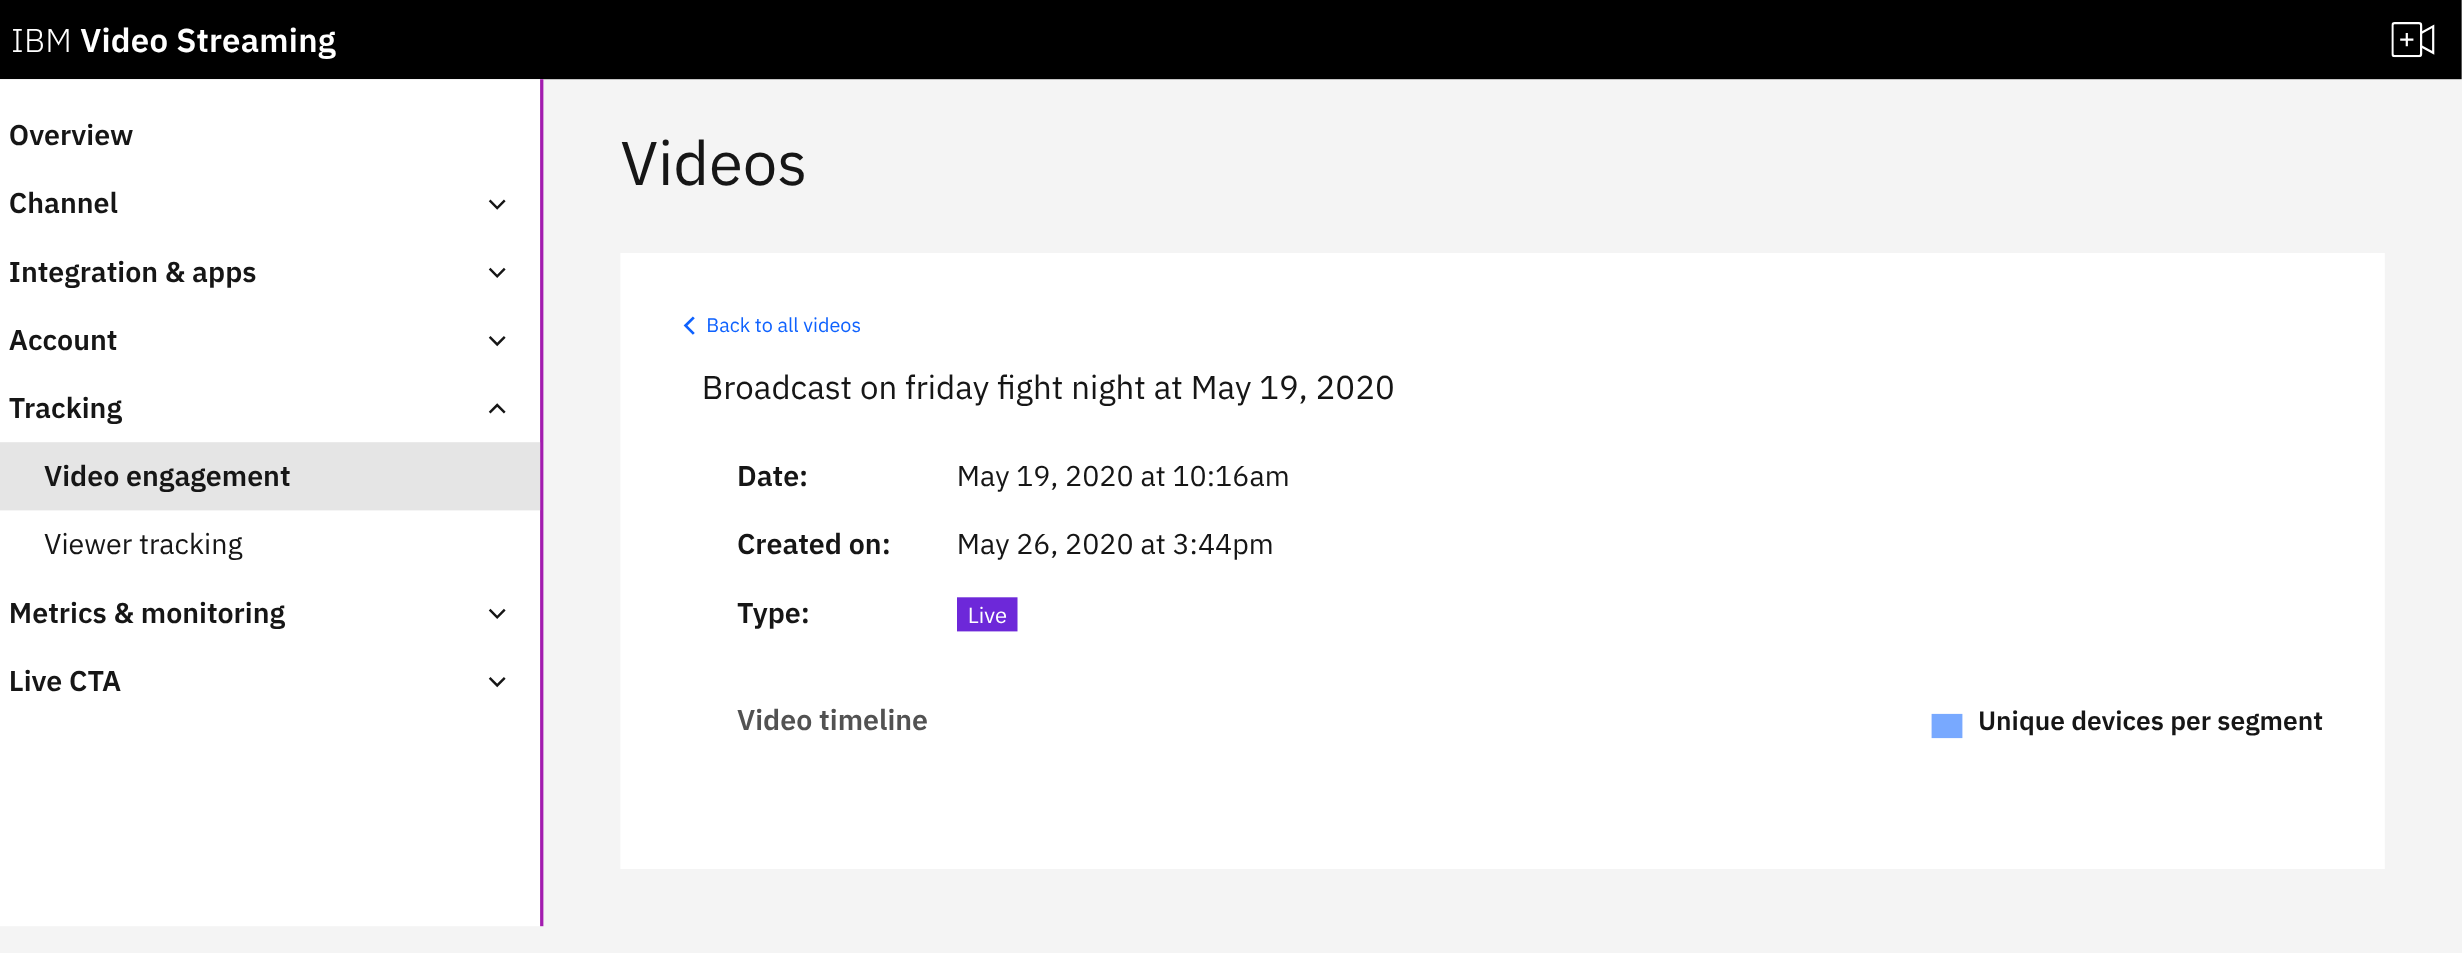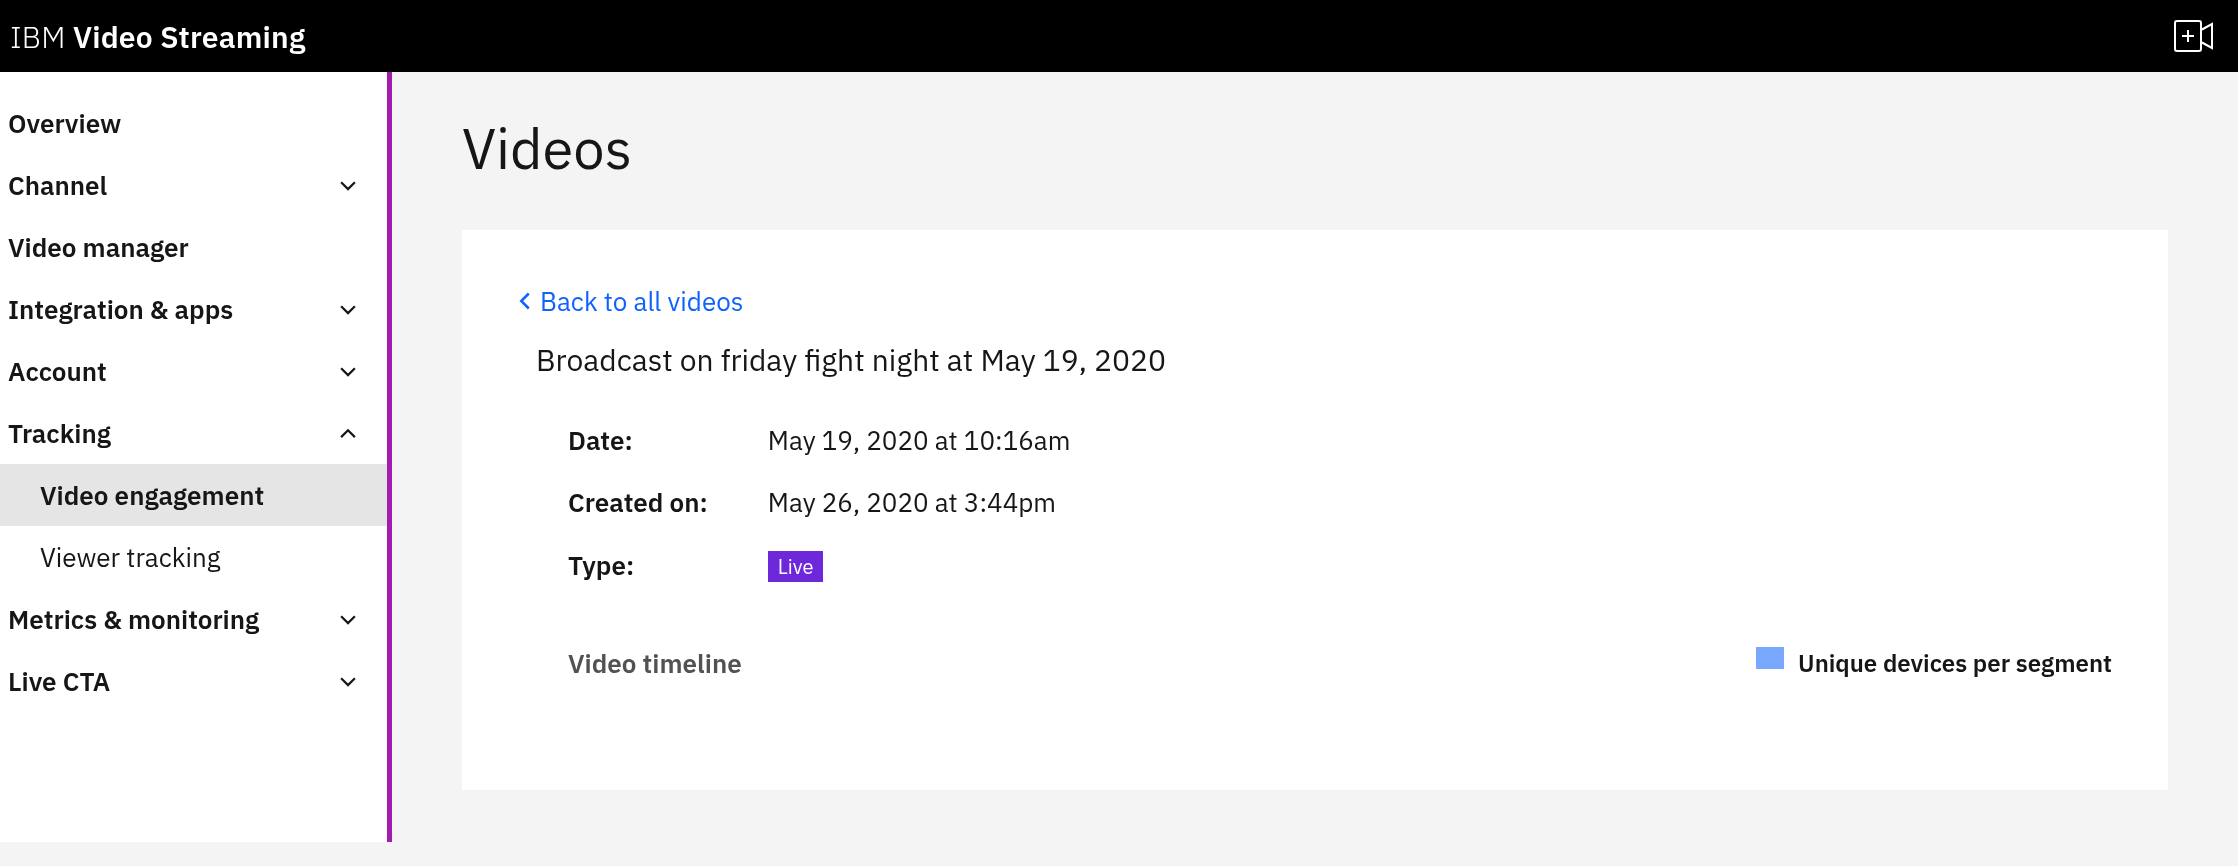--- a/index.html
+++ b/index.html
@@ -36,23 +36,23 @@
   }
 
   
   .shell {
     display: flex;
     height: calc(100% - 96px);
   }
 
   
   .sidebar {
-    width: 392px;
+    width: 494px;
     background: #fff;
-    border-right: 5px solid #a21caf;
+    border-right: 3px solid #a21caf;
     padding-top: 20px;
   }
   .nav-item {
     display: flex;
     justify-content: space-between;
     align-items: center;
     padding: 14px 28px 14px 8px;
     font-size: 26px;
     font-weight: 600;
     color: #161616;
@@ -101,21 +101,21 @@
     cursor:pointer;
     margin-top: 30px;
   }
   .content-card {
     background:#fff;
     padding: 54px 56px 40px 56px;
     min-height: 560px;
   }
   .back-link {
     color:#0f62fe;
-    font-size:26px;
+    font-size:18px;
     font-weight:400;
     text-decoration:none;
     display:inline-flex;
     align-items:center;
     gap:8px;
     cursor:pointer;
   }
   .video-title {
     font-size: 30px;
     font-weight:400;
@@ -152,21 +152,21 @@
     margin-top: 64px;
     margin-left: 50px;
   }
   .timeline-title {
     font-size:26px;
     font-weight:600;
     color:#525252;
   }
   .legend {
     display:flex;
-    align-items:flex-start;
+    align-items:flex-end;
     gap:14px;
     font-size:24px;
     font-weight:600;
     color:#161616;
   }
   .legend-swatch {
     width:28px;
     height:22px;
     background:#78a9ff;
   }
@@ -197,23 +197,20 @@
       <span>Overview</span>
     </div>
 
     <div class="nav-item">
       <span>Channel</span>
       <svg class="chev" viewBox="0 0 16 16" fill="none" stroke="#161616" stroke-width="1.6">
           <polyline points="3,6 8,11 13,6"></polyline>
         </svg>
     </div>
 
-    <div class="nav-item">
-      <span>Video manager</span>
-    </div>
 
     <div class="nav-item">
       <span>Integration &amp; apps</span>
       <svg class="chev" viewBox="0 0 16 16" fill="none" stroke="#161616" stroke-width="1.6">
           <polyline points="3,6 8,11 13,6"></polyline>
         </svg>
     </div>
 
     <div class="nav-item">
       <span>Account</span>

